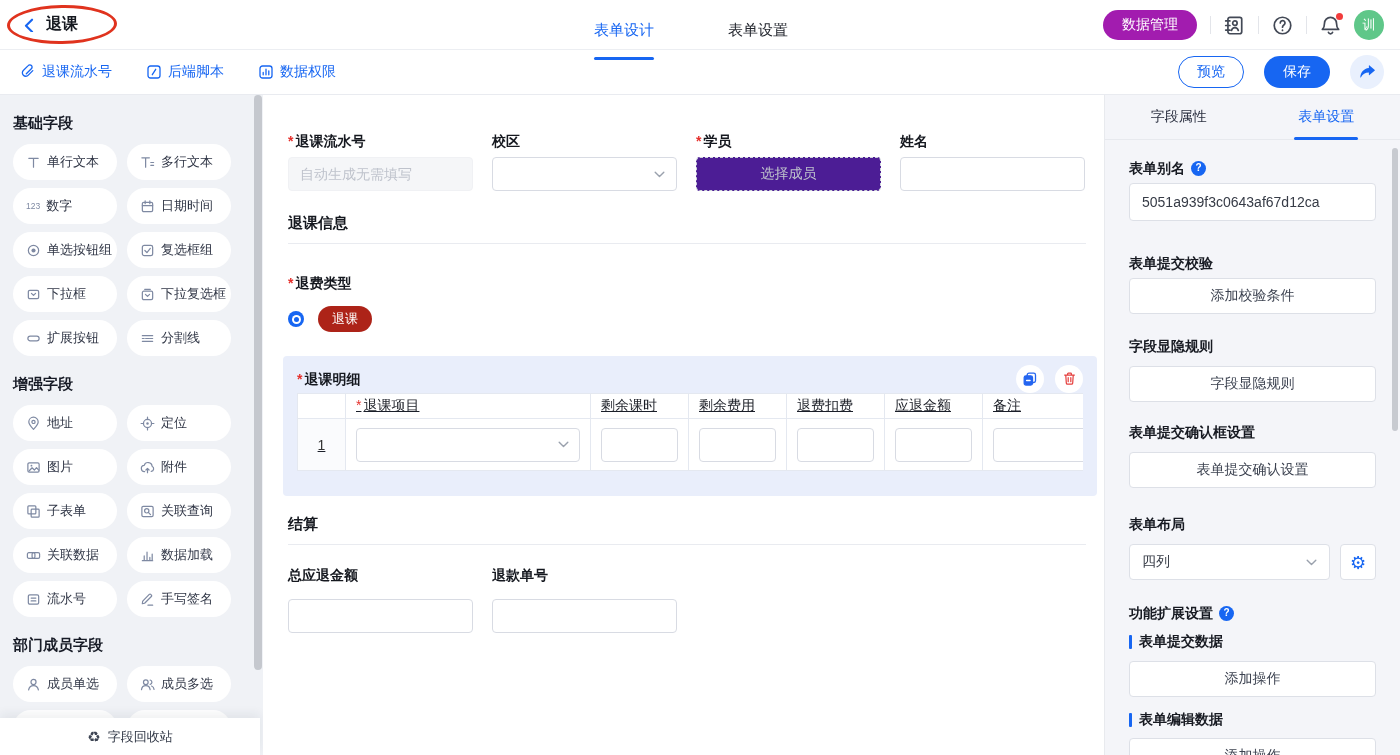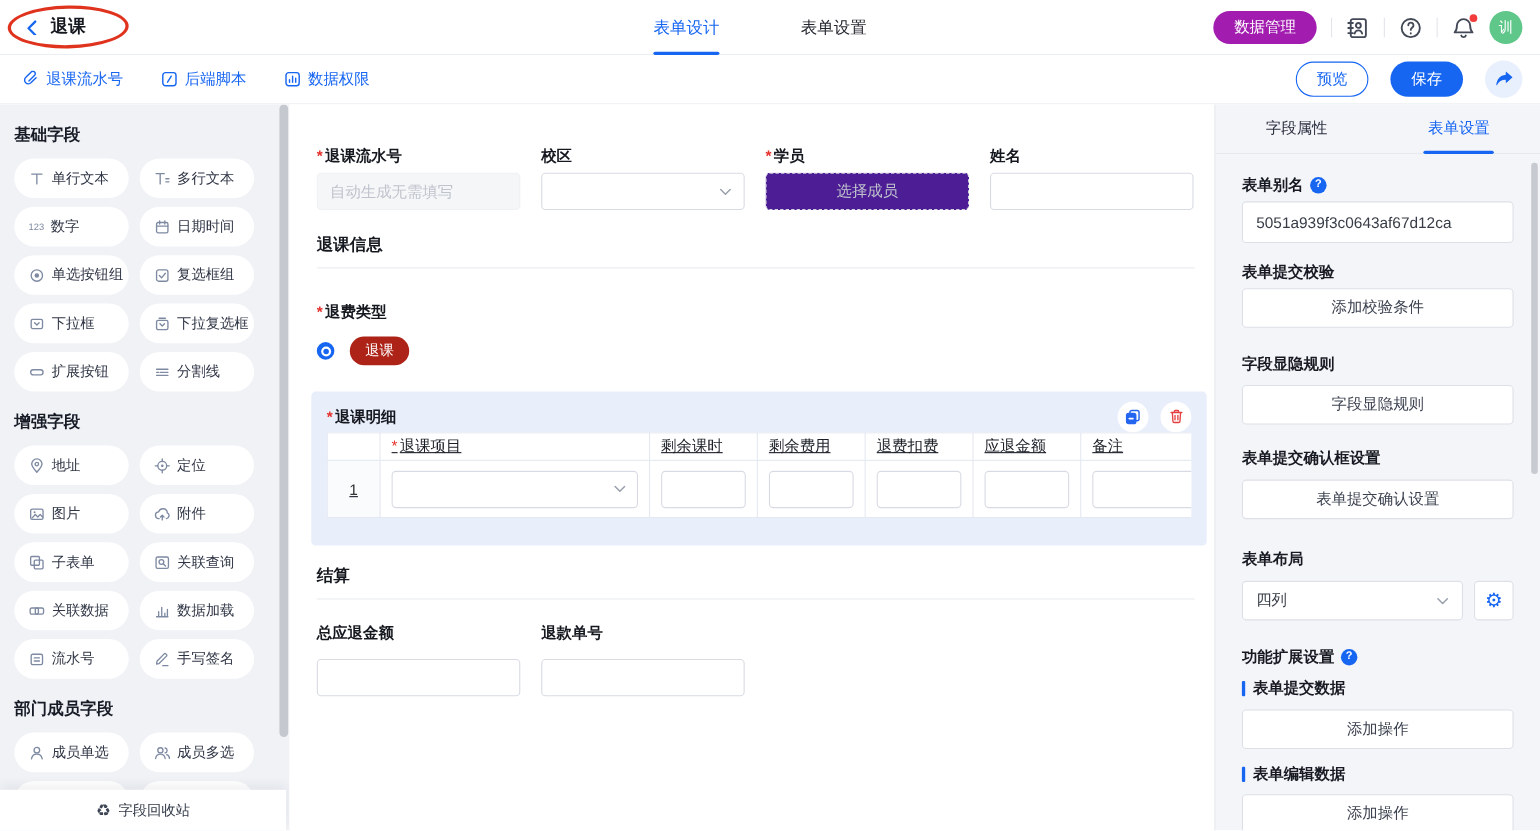--- a/index.html
+++ b/index.html
@@ -9,21 +9,21 @@
     stroke-width:1.3;stroke-linecap:round;stroke-linejoin:round;}
   
   .header{position:relative;height:50px;background:#fff;border-bottom:1px solid #eceef2;
     display:flex;align-items:center;}
   .back-wrap{display:flex;align-items:center;gap:10px;padding-left:22px;}
   .back-ic{color:#1766f2;}
   .back-title{font-size:16px;font-weight:700;color:#15181f;}
   .annot{position:absolute;left:7px;top:5px;width:110px;height:39px;border:3px solid #e0331e;
     border-radius:50%;transform:rotate(-1deg);pointer-events:none;}
   .htabs{position:absolute;left:594px;top:0;height:50px;display:flex;gap:74px;}
-  .htab{height:50px;display:flex;align-items:center;font-size:15px;color:#23262e;position:relative;cursor:pointer;}
+  .htab{height:60px;display:flex;align-items:center;font-size:15px;color:#23262e;position:relative;cursor:pointer;}
   .htab.active{color:#1766f2;}
   .htab.active::after{content:"";position:absolute;left:0;right:0;bottom:0;height:3px;
     background:#1766f2;border-radius:2px;}
   .hright{position:absolute;right:16px;top:0;height:50px;display:flex;align-items:center;gap:13px;}
   .pill-green{height:30px;padding:0 19px;border-radius:15px;background:#a21caf;color:#fff;
     font-size:14px;display:flex;align-items:center;border:none;cursor:pointer;}
   .vdiv{width:1px;height:18px;background:#e3e5ea;}
   .hic{color:#434956;display:flex;align-items:center;cursor:pointer;position:relative;}
   .dot{position:absolute;top:-2px;right:-2px;width:7px;height:7px;border-radius:50%;background:#f23c3c;}
   .avatar{width:30px;height:30px;border-radius:50%;background:#5fc789;color:#fff;font-size:13px;
@@ -600,21 +600,21 @@
       <div class="ptab">字段属性</div>
       <div class="ptab active">表单设置</div>
     </div>
 
     <div class="plabel" style="margin-top:18px;">
       <span>表单别名</span>
       <span class="help">?</span>
     </div>
     <input class="pinp" style="margin-top: 5px;" value="5051a939f3c0643af67d12ca">
 
-    <div class="plabel" style="margin-top:16px;">表单提交校验</div>
+    <div class="plabel" style="margin-top:32px;">表单提交校验</div>
     <div class="pbtn" style="margin-top:5px;">添加校验条件</div>
 
     <div class="plabel" style="margin-top:22px;">字段显隐规则</div>
     <div class="pbtn" style="margin-top:10px;">字段显隐规则</div>
 
     <div class="plabel" style="margin-top:20px;">表单提交确认框设置</div>
     <div class="pbtn" style="margin-top:10px;">表单提交确认设置</div>
 
     <div class="plabel" style="margin-top:26px;">表单布局</div>
     <div class="psel-row" style="margin-top:10px;">

